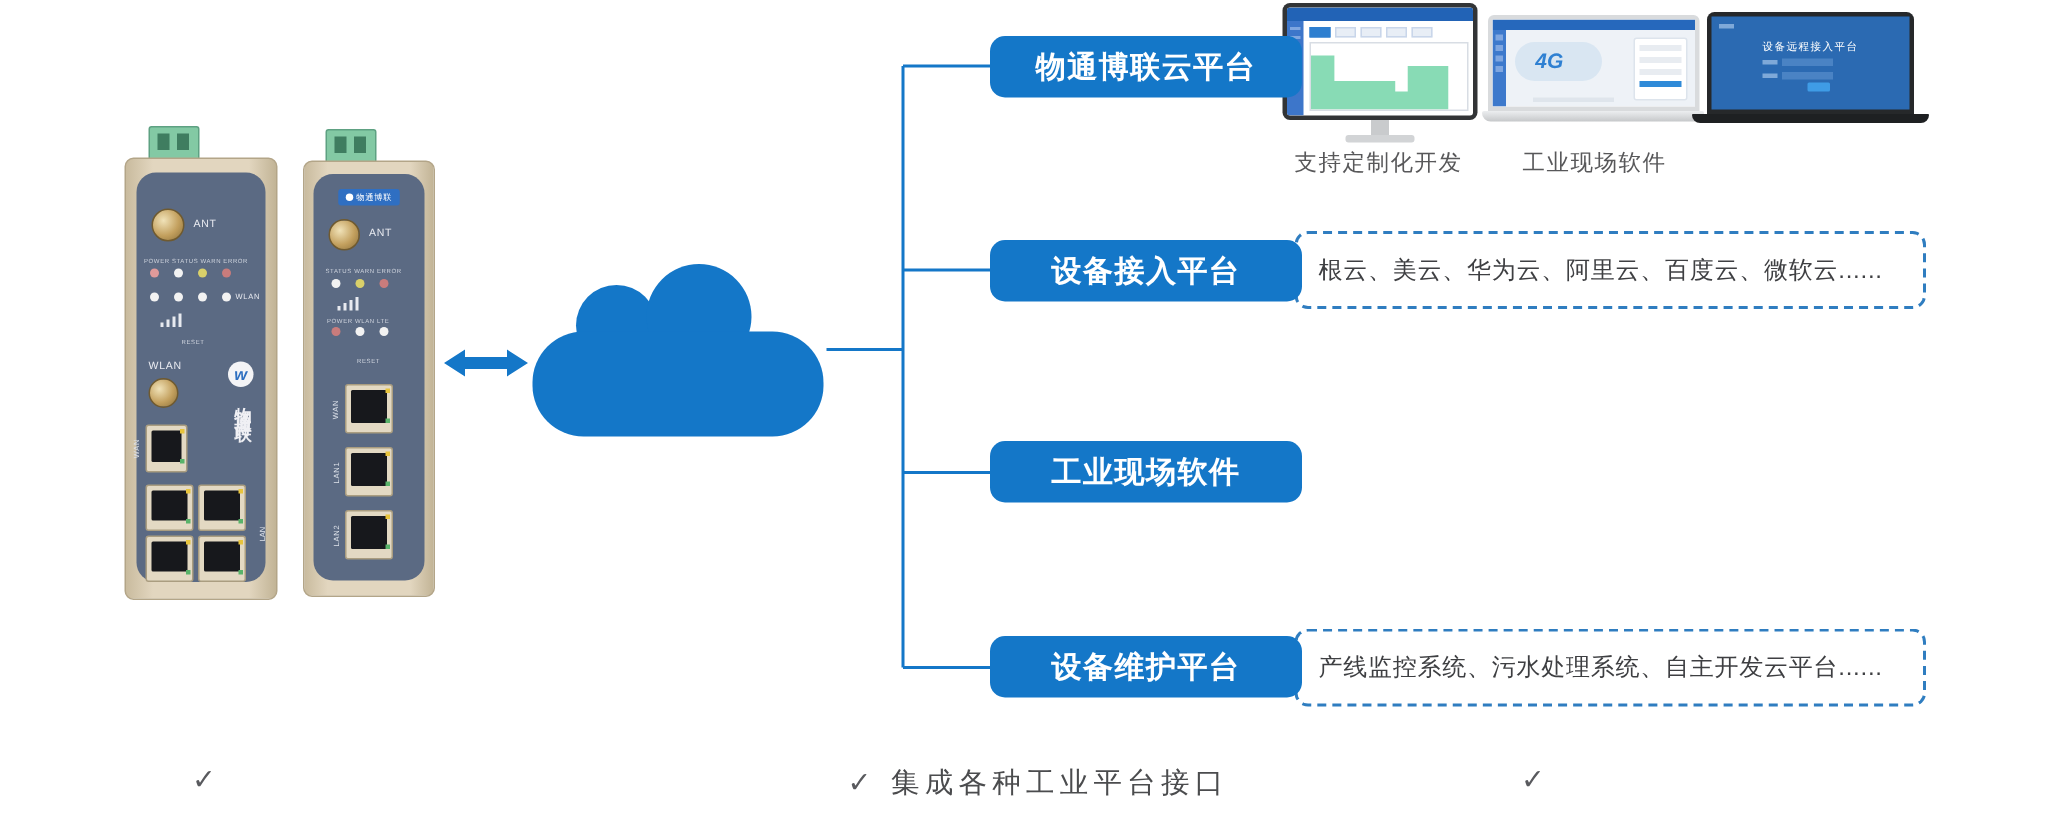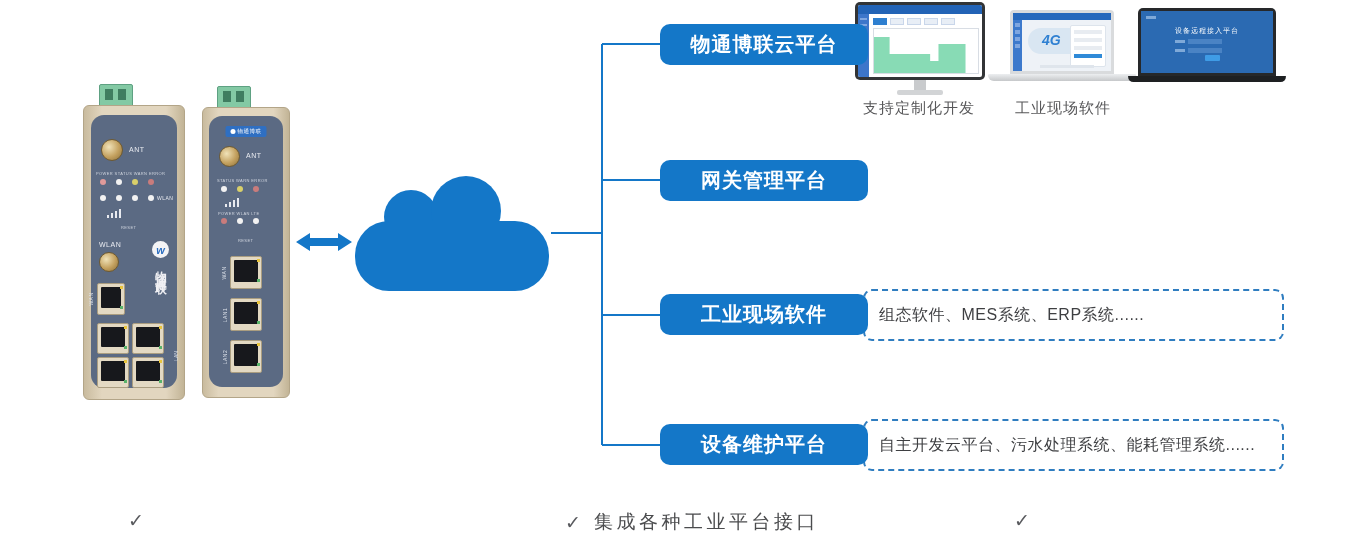--- a/index.html
+++ b/index.html
@@ -50,21 +50,21 @@
   .m-tabs{position:absolute;left:15px;top:13px;display:flex;gap:3px;}
   .m-tabs i{display:block;width:12px;height:5px;background:#e8eef6;border:1px solid #c9d6ea;}
   .m-tabs i.on{background:#2e7fd0;border-color:#2e7fd0;}
   .m-chart{position:absolute;left:15px;top:23px;right:3px;bottom:3px;border:1px solid #d8dde4;background:#fff;}
   .m-chart svg{width:100%;height:100%;display:block;}
   .m-neck{width:12px;height:10px;background:#c9cbcd;margin:0 auto;}
   .m-base{width:46px;height:5px;background:#d2d4d6;border-radius:2px;margin:0 auto;}
 
   
   .laptop1{position:absolute;left:988px;top:10px;width:148px;z-index:2;}
-  .l1-screen{width:104px;height:64px;margin:0 auto;background:#d9dbdd;border-radius:4px 4px 0 0;padding:3px;box-sizing:border-box;}
+  .l1-screen{width:141px;height:64px;margin:0 auto;background:#d9dbdd;border-radius:4px 4px 0 0;padding:3px;box-sizing:border-box;}
   .l1-inner{position:relative;width:100%;height:100%;background:#fff;overflow:hidden;}
   .l1-titlebar{height:7px;background:#2668bc;}
   .l1-side{position:absolute;left:0;top:7px;bottom:0;width:9px;background:#3d79cc;}
   .l1-side i{display:block;width:5px;height:4px;background:#7fa6e0;margin:3px auto 0;}
   .l1-main{position:absolute;left:9px;top:7px;right:0;bottom:0;background:#eef2f7;}
   .l1-cloudbg{position:absolute;left:6px;top:8px;width:58px;height:26px;background:#d9e6f2;border-radius:13px;}
   .l1-big{position:absolute;left:20px;top:12px;font-size:14px;font-weight:bold;color:#2f80d2;font-style:italic;}
   .l1-card{position:absolute;right:5px;top:5px;width:34px;height:40px;background:#fff;border:1px solid #dde4ec;border-radius:2px;}
   .l1-card i{display:block;height:4px;background:#e8ecf1;margin:4px 3px 0;}
   .l1-card i.btn{background:#2f8ad8;}
@@ -239,26 +239,26 @@
     <svg viewBox="0 0 198 118">
       <g fill="#1477c8">
         <circle cx="58" cy="42" r="27"></circle>
         <circle cx="113" cy="36" r="35"></circle>
         <rect x="2" y="46" width="194" height="70" rx="34"></rect>
       </g>
     </svg>
   </div>
 
   <div class="node n1">物通博联云平台</div>
-  <div class="node n2">网关管理平台</div>
+  <div class="node n2">设备接入平台</div>
   <div class="node n3">工业现场软件</div>
   <div class="node n4">设备维护平台</div>
 
-  <div class="dashbox d3">组态软件、MES系统、ERP系统......</div>
-  <div class="dashbox d4">自主开发云平台、污水处理系统、能耗管理系统......</div>
+  <div class="dashbox d2">根云、美云、华为云、阿里云、百度云、微软云......</div>
+  <div class="dashbox d4">产线监控系统、污水处理系统、自主开发云平台......</div>
 
   <div class="monitor">
     <div class="m-frame">
       <div class="m-screen">
         <div class="m-titlebar"></div>
         <div class="m-side">
             <i></i>
             <i></i>
             <i></i>
             <i></i>

